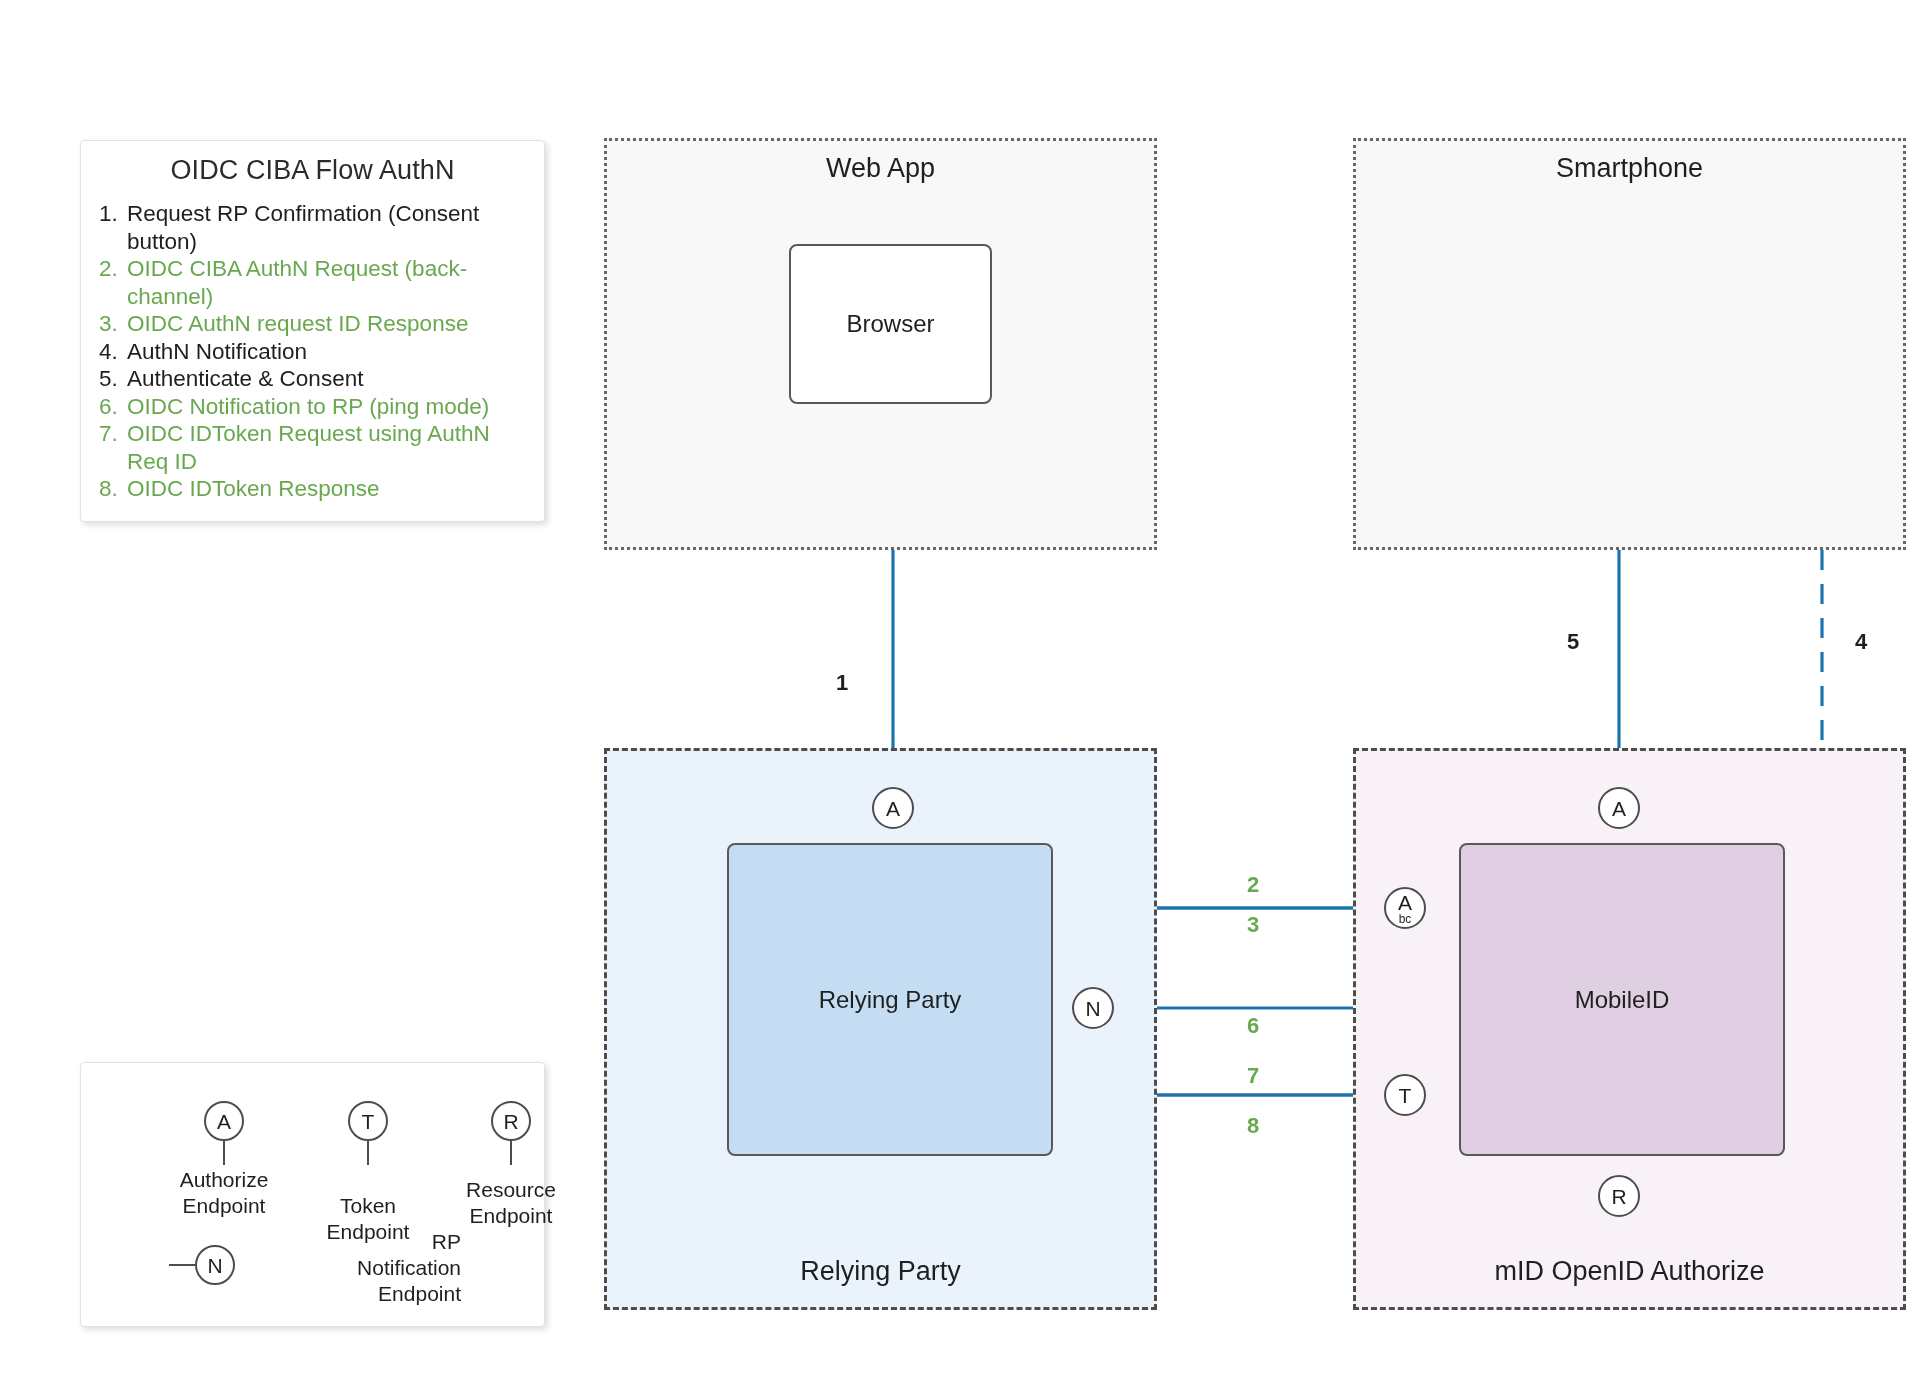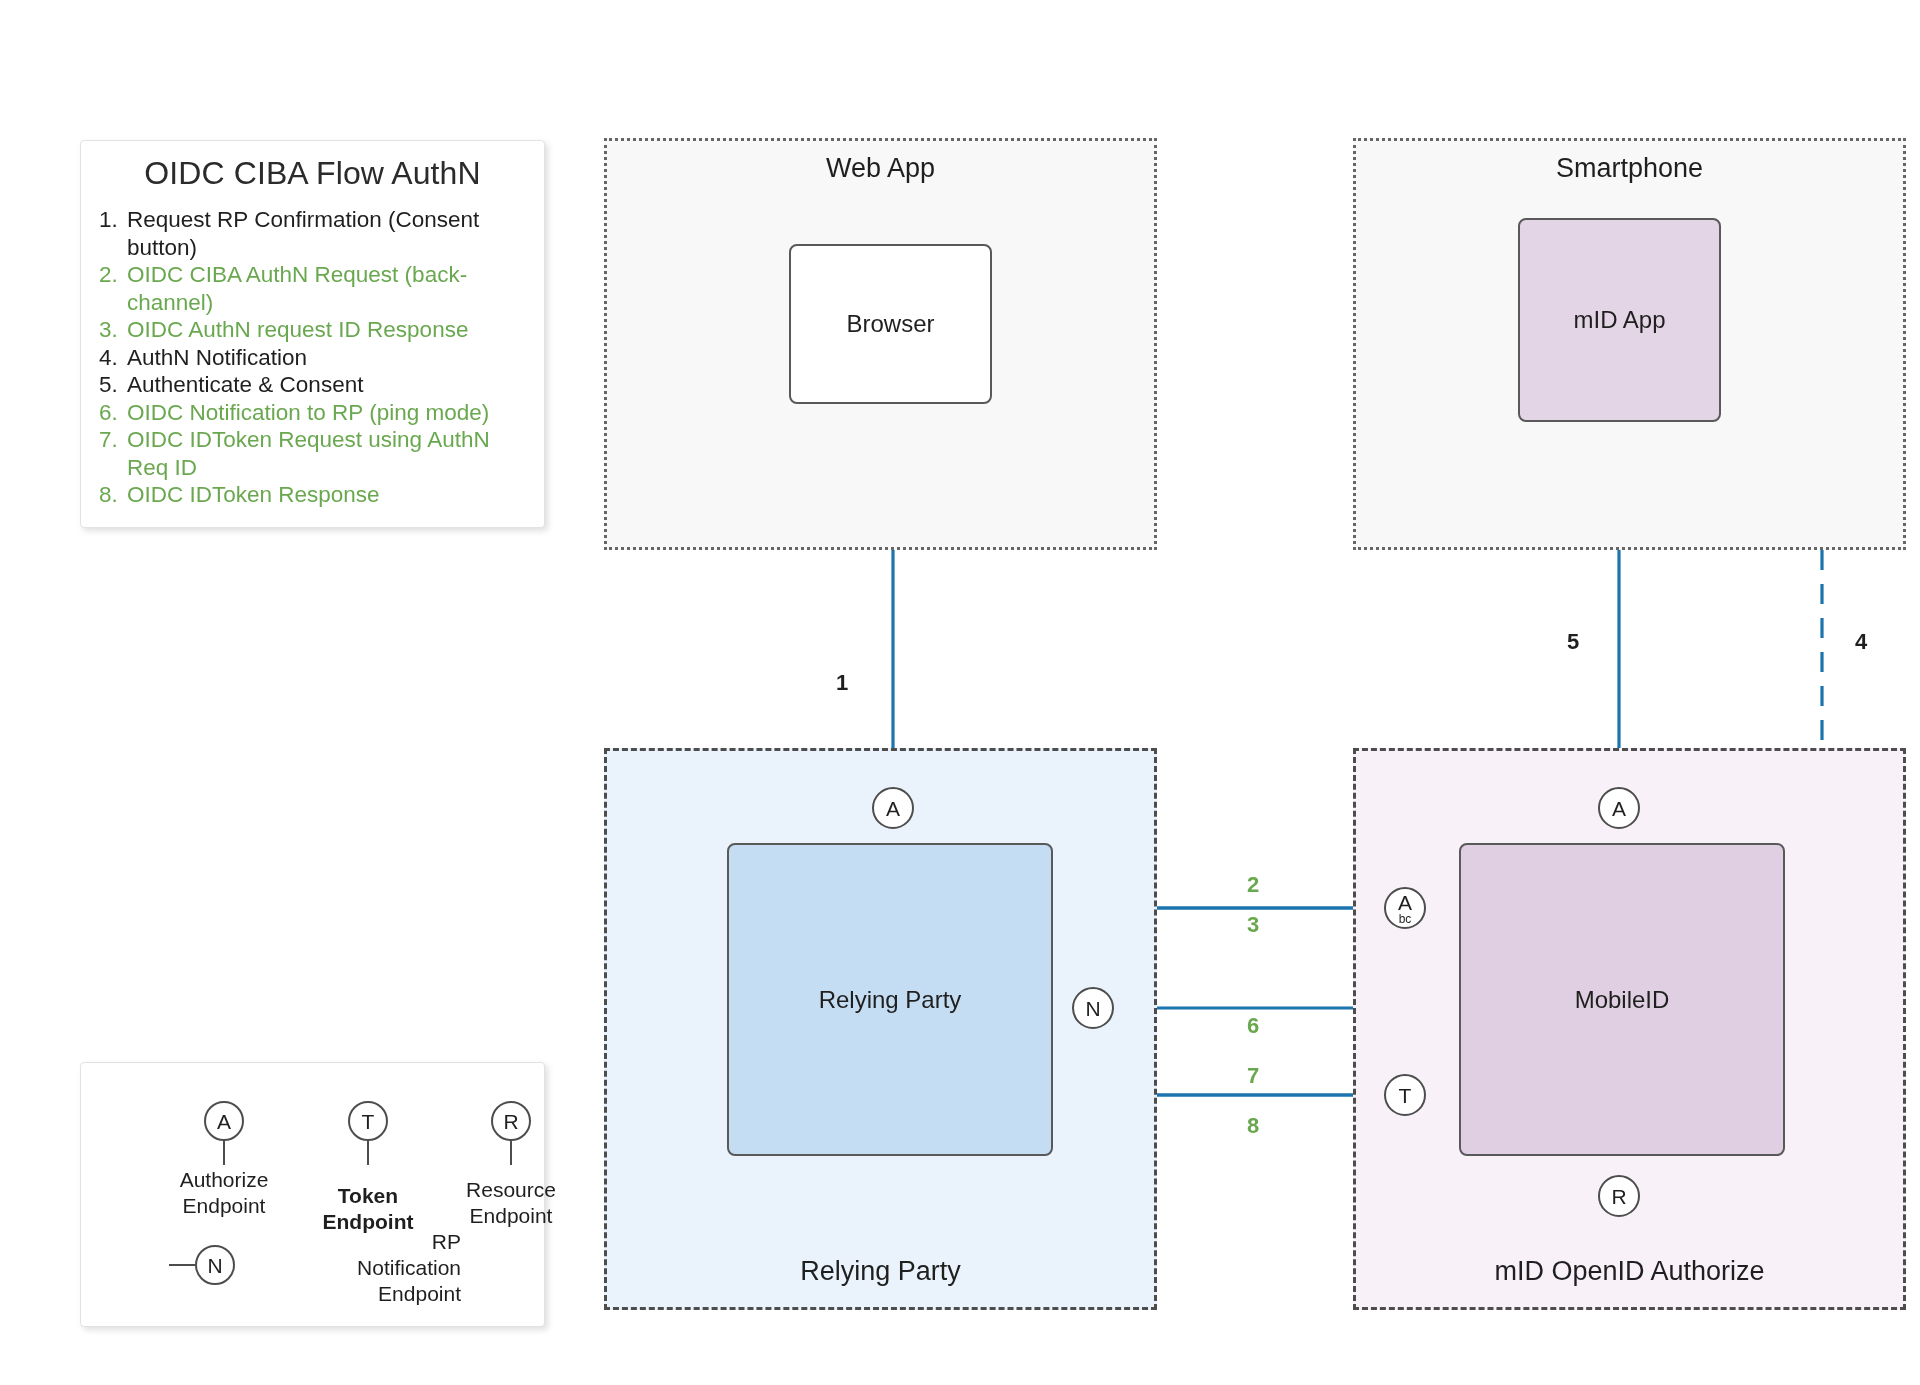--- a/index.html
+++ b/index.html
@@ -38,21 +38,21 @@
     box-sizing: border-box;
   }
   #flow-legend {
     left: 80px;
     top: 140px;
     width: 465px;
     padding: 14px 18px 18px 18px;
   }
   #flow-legend .card-title {
     text-align: center;
-    font-size: 32px;
+    font-size: 27px;
     color: #2b2b2b;
     margin-bottom: 14px;
     letter-spacing: 0.1px;
   }
   .flow-list {
     list-style: none;
     margin: 0;
     padding: 0;
   }
   .flow-list li {
@@ -279,21 +279,21 @@
         <div>Authorize</div>
         <div>Endpoint</div>
       </div>
     </div>
 
     <div class="ep-row" style="left:222px; top:38px; width:130px;">
       <div class="circ" style="margin:0 auto;">
         <span>T</span>
       </div>
       <div class="ep-stem"></div>
-      <div style="margin-top:18px;font-weight:bold;">
+      <div style="margin-top:28px;">
         <div>Token</div>
         <div>Endpoint</div>
       </div>
     </div>
 
     <div class="ep-row" style="left:360px; top:38px; width:140px;">
       <div class="circ" style="margin:0 auto;">
         <span>R</span>
       </div>
       <div class="ep-stem"></div>
@@ -321,23 +321,20 @@
   </div>
 
   <div class="node" id="browser-node" style="left:789px; top:244px; width:203px; height:160px; background:#ffffff;">
     <span>Browser</span>
   </div>
 
   <div class="dotted-box" id="smartphone-box" style="left:1353px; top:138px; width:553px; height:412px;">
     <div class="box-title">Smartphone</div>
   </div>
 
-  <div class="node" id="mid-app-node" style="left:1518px; top:218px; width:203px; height:204px; background:#e4d5e6;">
-    <span>mID App</span>
-  </div>
 
   <div class="dashed-box" id="relying-party-box" style="left:604px; top:748px; width:553px; height:562px; background:#eaf3fb;">
     <div class="box-title-bottom">Relying Party</div>
   </div>
 
   <div class="node" id="relying-party-node" style="left:727px; top:843px; width:326px; height:313px; background:#c5ddf2;">
     <span>Relying Party</span>
   </div>
 
   <div class="dashed-box" id="mid-op-box" style="left:1353px; top:748px; width:553px; height:562px; background:#f8f1f8;">

